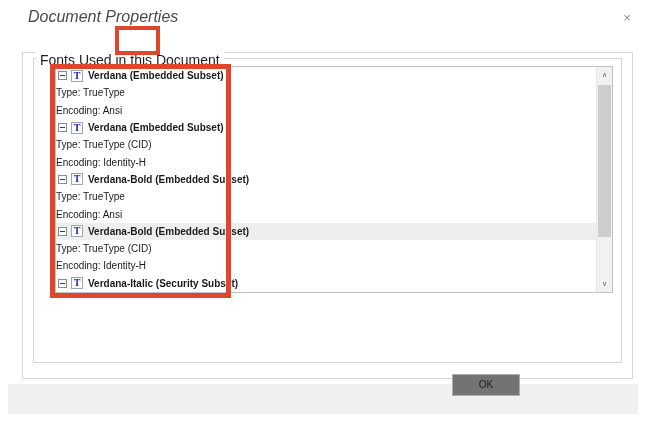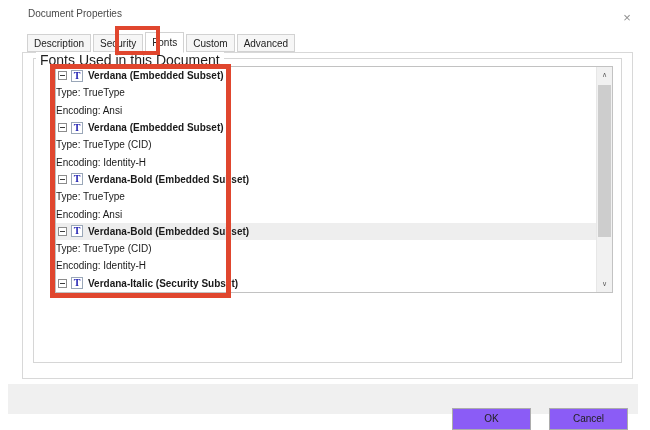--- a/index.html
+++ b/index.html
@@ -3,21 +3,21 @@
 <meta charset="utf-8">
 <style>
   * { margin:0; padding:0; box-sizing:border-box; }
   html,body { background:#fff; }
   .canvas {
     position:relative; width:650px; height:430px; overflow:hidden;
     background:#ffffff; font-family:"Liberation Sans", sans-serif;
     --red:#e0462e;
   }
   
-  .title { position:absolute; left:28px; top:8px; font-size:10px; color:#4a4a4a; }
+  .title { position:absolute; left:28px; top:8px; font-size:16px; color:#4a4a4a;font-style:italic; }
   .close { position:absolute; left:616px; top:9px; width:22px; height:18px; text-align:center;
            font-size:13px; line-height:18px; color:#8f8f8f; cursor:default; }
   
   .tabs { position:absolute; left:27px; top:32px; height:20px; display:flex; align-items:flex-end; z-index:2; }
   .tab { height:18px; line-height:17px; padding:0 6px; margin-right:2px;
          background:#f6f6f6; border:1px solid #d2d2d2; font-size:10px; color:#222; white-space:nowrap; }
   .tab.selected { height:21px; line-height:20px; margin-bottom:-1px; background:#fff; border-bottom:1px solid #fff; }
   
   .tabpage { position:absolute; left:22px; top:52px; width:611px; height:327px;
              background:#fff; border:1px solid #d8d8d8; }
@@ -40,44 +40,37 @@
           color:#1c1cb0; font-family:"Liberation Serif", serif; font-weight:bold; font-size:10px;
           line-height:10px; text-align:center; }
   
   .sb { position:absolute; top:0; right:0; bottom:0; width:16px; background:#f1f1f1; border-left:1px solid #e7e7e7; }
   .sb-btn { position:absolute; left:0; width:15px; height:16px; font-size:7px; color:#606060;
             text-align:center; line-height:15px; }
   .sb-up { top:0; } .sb-down { bottom:0; }
   .sb-thumb { position:absolute; left:1px; width:13px; top:18px; height:152px; background:#cdcdcd; }
   
   .footer { position:absolute; left:8px; top:384px; width:630px; height:30px; background:#f0f0f0; }
-  .dlgbtn { position:absolute; top:408px; width:79px; height:22px; background:#8b5cf6;
+  .dlgbtn { position:absolute; top:374px; width:68px; height:22px; background:#737373;
             border:1px solid #acacac; font-size:10px; color:#222; text-align:center; line-height:20px;
             font-family:"Liberation Sans", sans-serif; }
   .ok { left:452px; } .cancel { left:549px; }
   
   .redbox { position:absolute; border:4px solid var(--red); z-index:30; pointer-events:none; }
   .red-tab  { left:115px; top:26px; width:45px; height:29px; }
   .red-list { left:50px; top:64px; width:181px; height:234px; border-width:5px; }
 </style>
 </head>
 <body>
 
 <div class="canvas">
 
   <div class="title">Document Properties</div>
   <div class="close">×</div>
 
-  <div class="tabs">
-    <div class="tab">Description</div>
-    <div class="tab">Security</div>
-    <div class="tab selected">Fonts</div>
-    <div class="tab">Custom</div>
-    <div class="tab">Advanced</div>
-  </div>
 
   <div class="tabpage"></div>
   <div class="groupbox"></div>
   <div class="grouplabel">Fonts Used in this Document</div>
 
   <div class="listbox">
     <div class="rows">
 
       <div class="lrow head">
         <span class="exp"></span>
@@ -137,18 +130,17 @@
 
     <div class="sb">
       <div class="sb-btn sb-up">∧</div>
       <div class="sb-thumb"></div>
       <div class="sb-btn sb-down">∨</div>
     </div>
   </div>
 
   <div class="footer"></div>
   <div class="dlgbtn ok">OK</div>
-  <div class="dlgbtn cancel">Cancel</div>
 
   <div class="redbox red-tab" style="border-color: rgb(224, 70, 46);"></div>
   <div class="redbox red-list" style="border-color: rgb(224, 70, 46);"></div>
 
 </div>
 
 </body></html>

